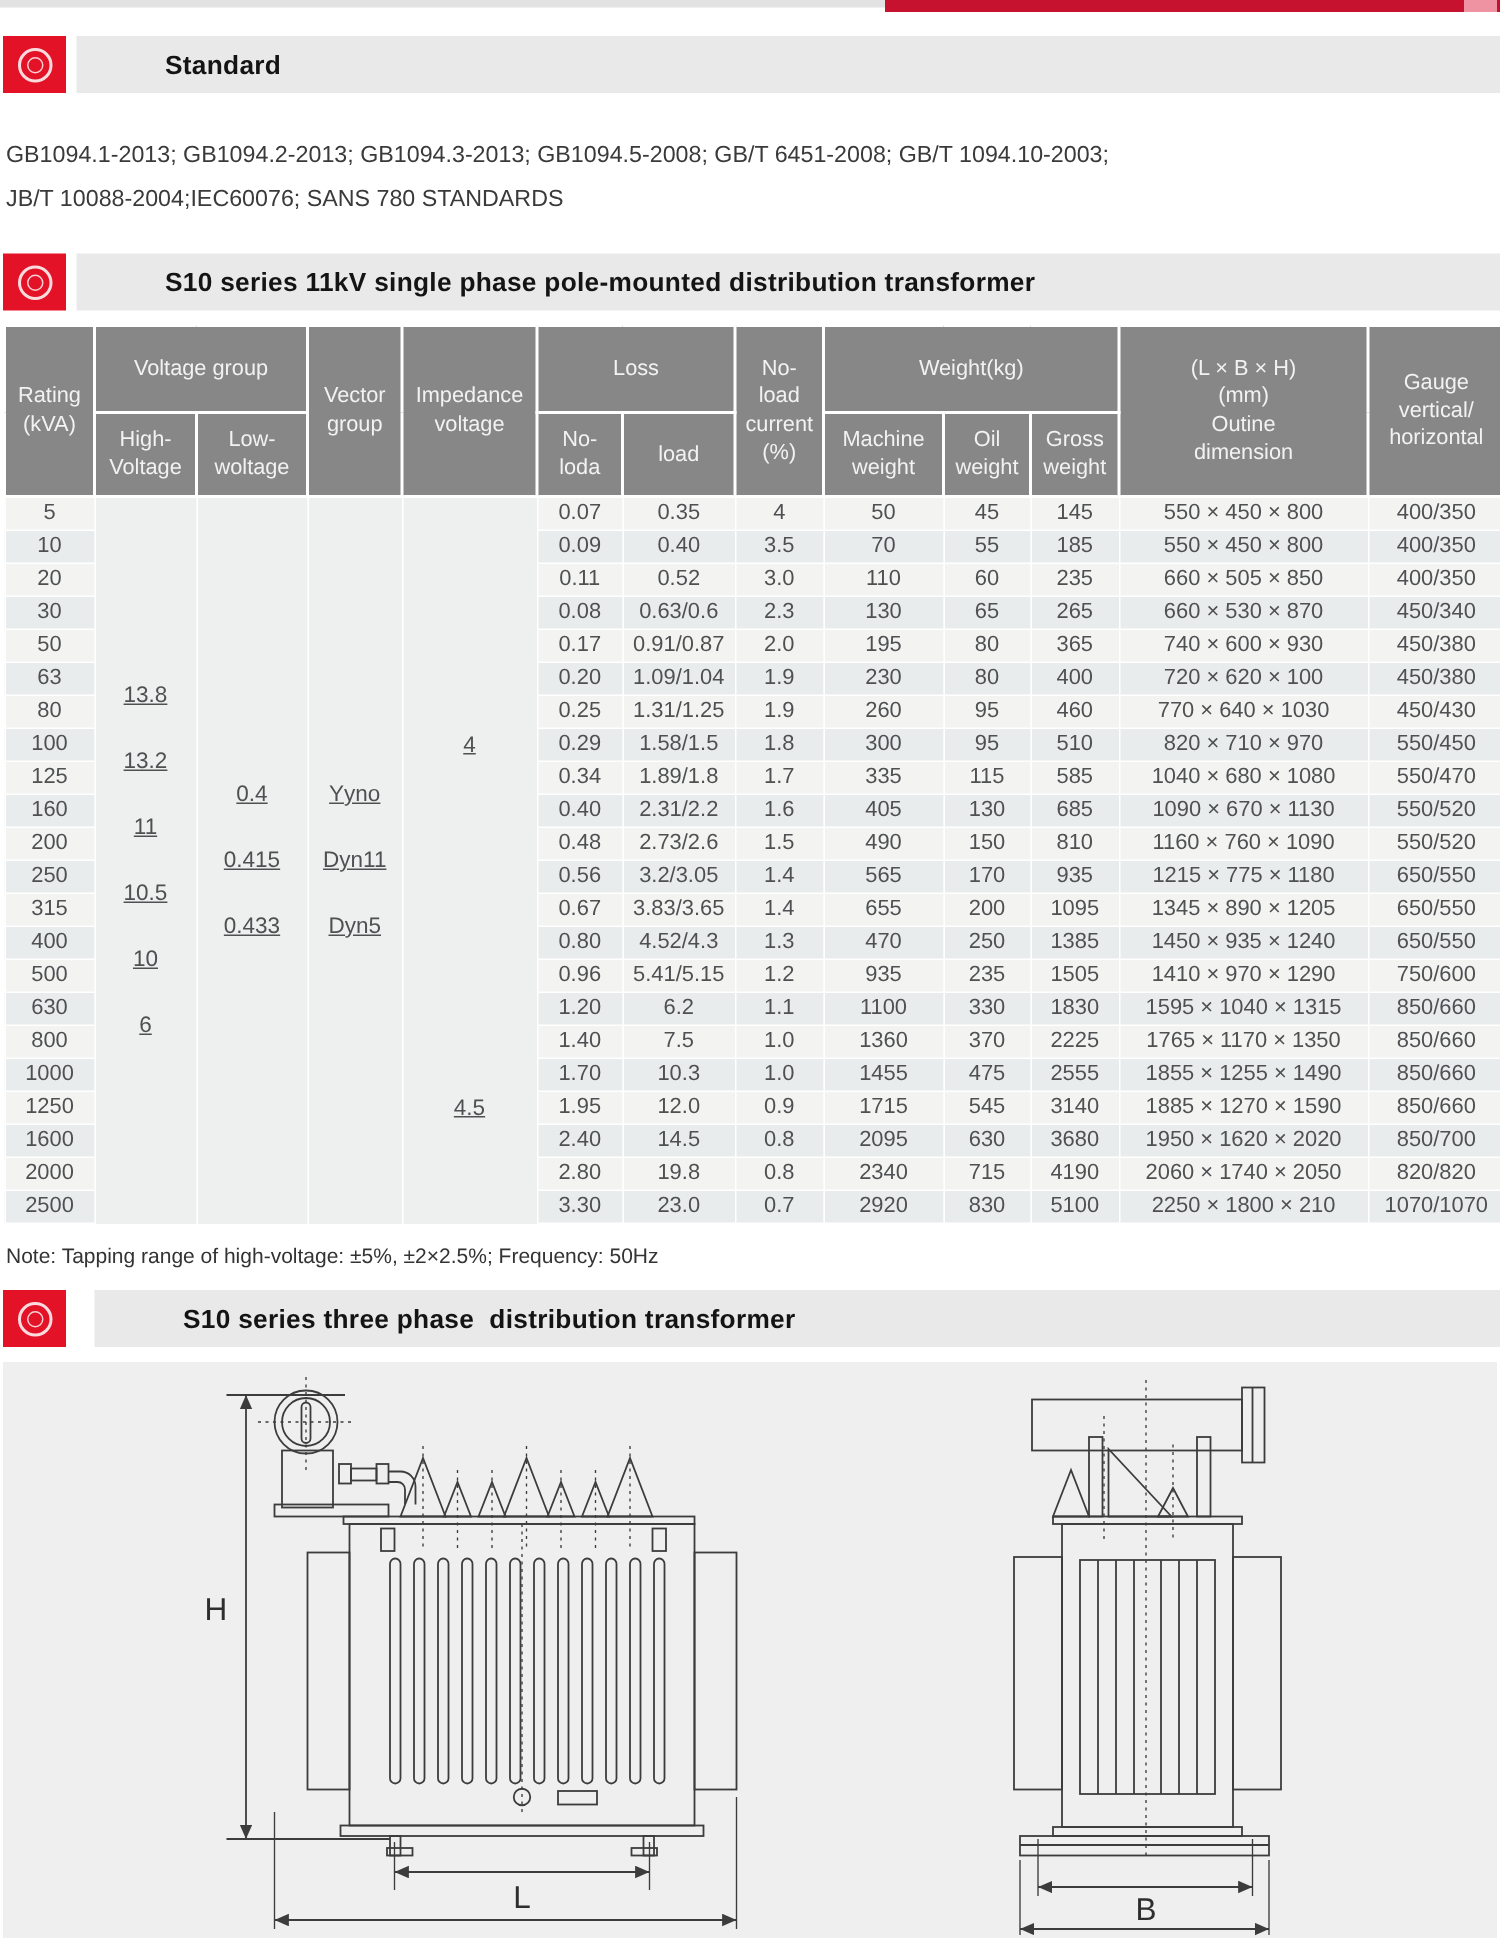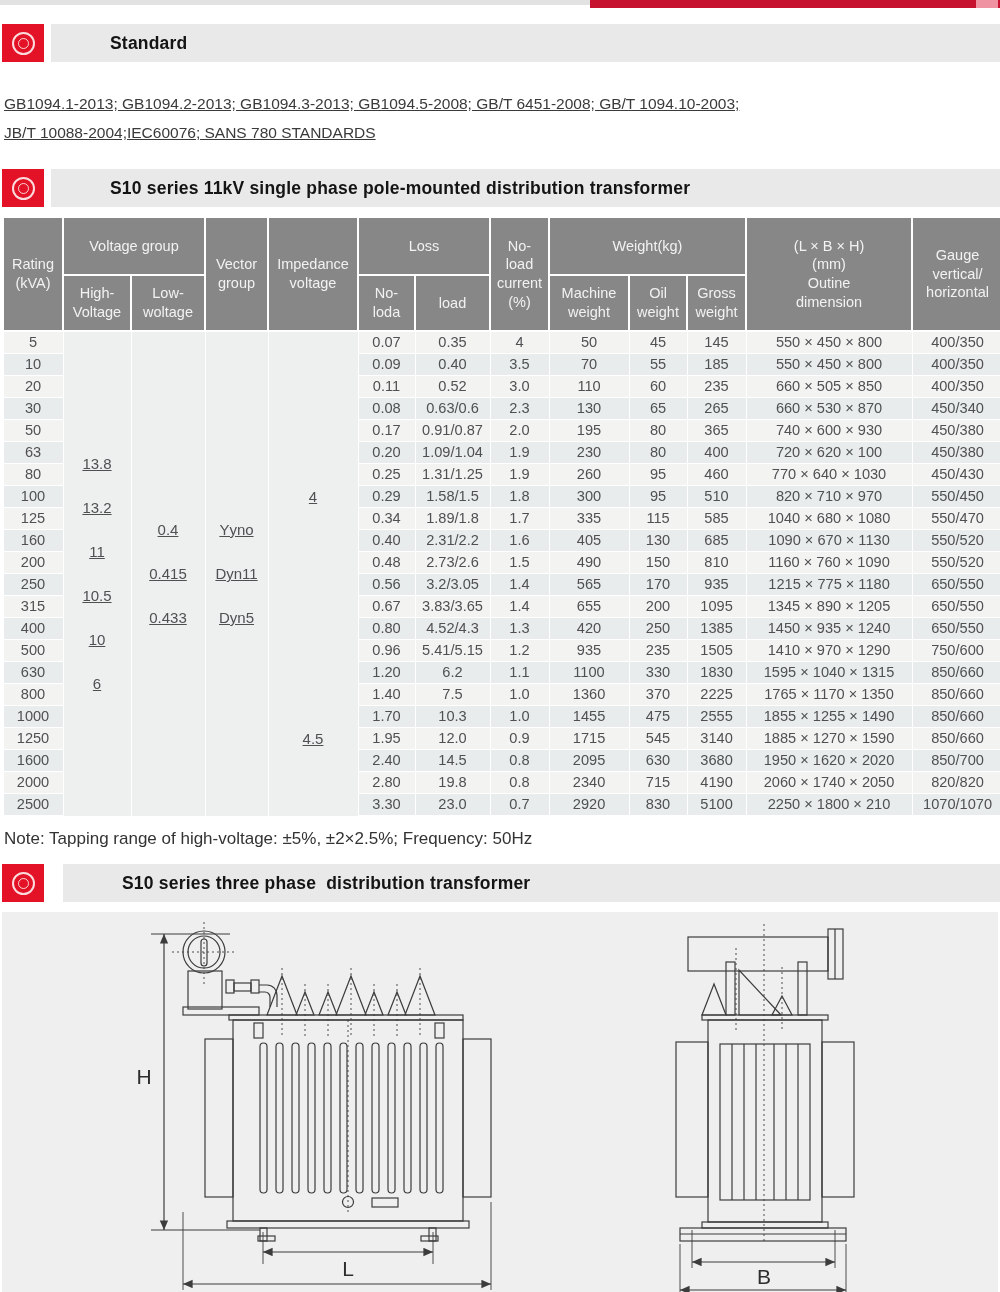--- a/index.html
+++ b/index.html
@@ -12,33 +12,33 @@
   .topbar-red-light{position:absolute;right:2px;top:0;width:22px;height:8px;background:#ef93a2;}
 
   
   .sec{display:flex;align-items:stretch;height:38px;margin-left:2px;margin-right:0;}
   .sec-icon{width:42px;background:#e31226;display:flex;align-items:center;justify-content:center;flex:none;}
   .emblem{width:19px;height:19px;border:2px solid rgba(255,255,255,.85);border-radius:50%;display:flex;align-items:center;justify-content:center;}
   .emblem-inner{width:9px;height:9px;border:1.5px solid rgba(255,255,255,.8);border-radius:50%;}
   .sec-bar{flex:1;background:#e9e9e9;display:flex;align-items:center;padding-left:15px;margin-left:7px;}
   .sec-title{font-size:17.5px;font-weight:bold;color:#141414;white-space:pre;letter-spacing:.2px;margin-left:44px;}
 
-  .standards{margin:27px 8px 0 4px;font-size:15.5px;color:#3a3a3a;line-height:29px;text-decoration:underline;}
+  .standards{margin:27px 8px 0 4px;font-size:15.5px;color:#3a3a3a;line-height:29px;}
 
   
   .spec{border-collapse:collapse;width:996px;margin:9px 2px 0 2px;table-layout:fixed;}
   .spec th{background:#878787;color:#f2f2f2;font-weight:normal;font-size:14.5px;line-height:1.28;white-space:pre-line;border:2px solid #ffffff;padding:2px 1px;text-align:center;vertical-align:middle;}
   .spec thead tr.h1 th{height:52px;}
   .spec thead tr.h2 th{height:50px;}
   .spec td{font-size:14.6px;color:#4e5052;text-align:center;vertical-align:middle;border:1px solid #ffffff;height:21px;padding:0 1px;line-height:1;}
   .spec tr.odd td{background:#f3f3f2;}
   .spec tr.even td{background:#e9eced;}
   .spec td.tall{background:#eef0f0 !important;border-top:none;border-bottom:none;font-size:15px;text-decoration:underline;}
 
-  .note{margin:13px 0 0 4px;font-size:17px;color:#333333;}
+  .note{margin:13px 0 0 4px;font-size:14px;color:#333333;}
 
   .sec.sec-2{margin-top:22px;}
   .sec.sec-3{margin-top:15px;gap:12px;}
 
   .diagram{margin:10px 2px 0 2px;background:#efefef;}
   .diagram svg{display:block;}
 </style>
 </head>
 <body>
 
@@ -288,21 +288,21 @@
         <td>1095</td>
         <td>1345 × 890 × 1205</td>
         <td>650/550</td>
       </tr>
       <tr class="even">
         <td>400</td>
         <td class="tall" rowspan="2">10</td>
         <td>0.80</td>
         <td>4.52/4.3</td>
         <td>1.3</td>
-        <td>420</td>
+        <td>470</td>
         <td>250</td>
         <td>1385</td>
         <td>1450 × 935 × 1240</td>
         <td>650/550</td>
       </tr>
       <tr class="odd">
         <td>500</td>
         <td class="tall" rowspan="8"></td>
         <td class="tall" rowspan="8"></td>
         <td>0.96</td>

